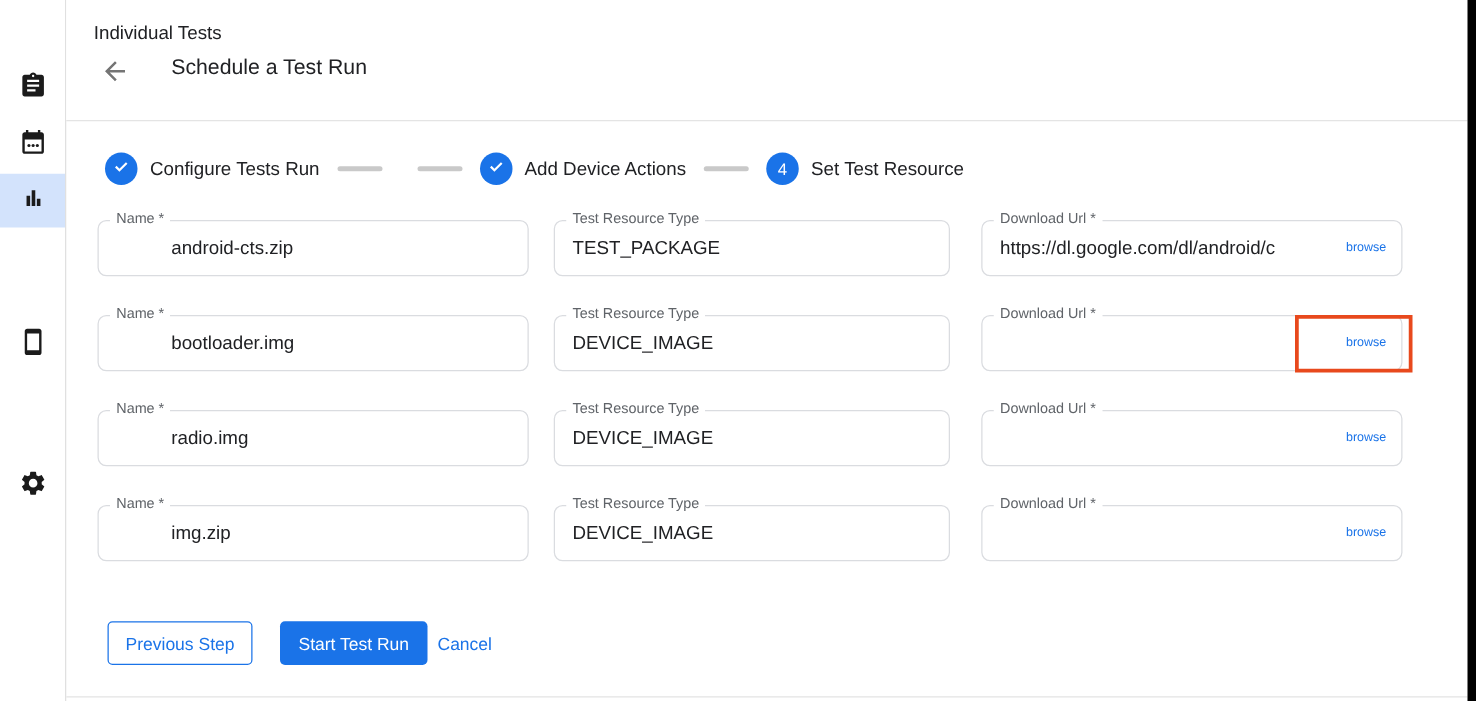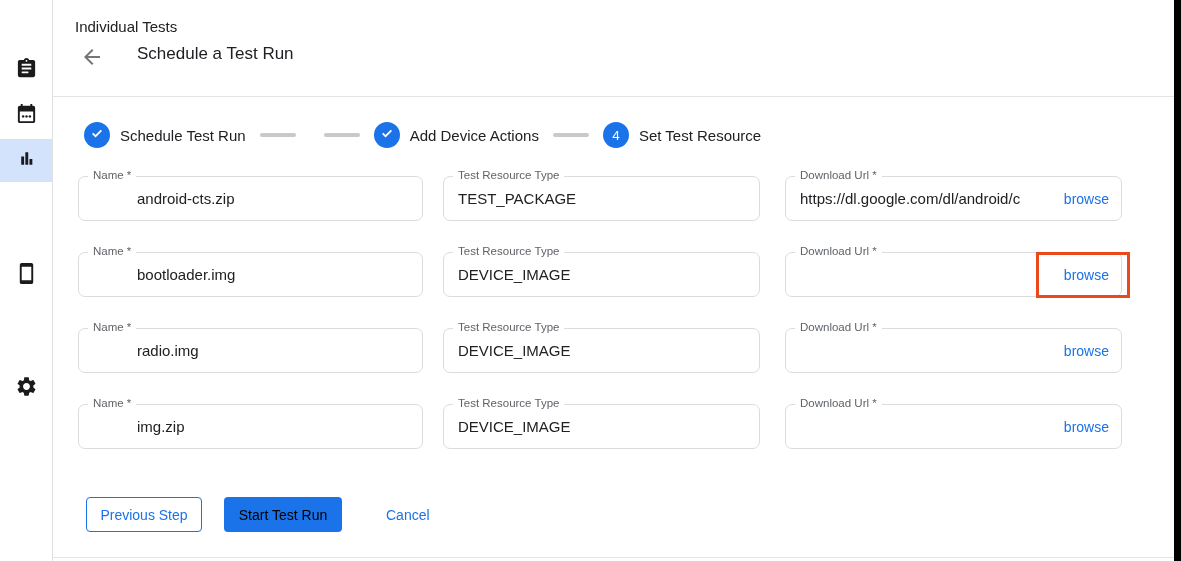--- a/index.html
+++ b/index.html
@@ -42,30 +42,30 @@
   .field { position:relative; height:45px; border:1px solid #dadce0; border-radius:7px; background:#fff; }
   .col-name { width:345px; margin-right:20px;padding-left:44px; }
   .col-type { width:317px; margin-right:25px; }
   .col-url  { width:337px; }
   .field-label { position:absolute; top:-8px; left:9px; background:#fff; padding:0 5px;
                  font-size:11.5px; color:#5f6368; white-space:nowrap; }
   .field-value { padding-left:14px; line-height:43px; font-size:15px; color:#202124;
                  white-space:nowrap; overflow:hidden; }
   .col-url .field-value { padding-right:70px; }
   .browse-link { position:absolute; right:12px; top:0; line-height:44px;
-                 font-size:14px; color:#1a73e8; cursor:pointer; }
+                 font-size:10px; color:#1a73e8; cursor:pointer; }
   .annotation-box { position:absolute; left:250px; top:-1px; width:94px; height:46px;
                     border:3px solid #e8491d; pointer-events:none; }
 
   
   .actions { position:absolute; left:86px; top:497px; display:flex; align-items:center; height:35px; }
   .btn { height:35px; border-radius:4px; font-size:14px; font-family:"Liberation Sans", sans-serif;
          cursor:pointer; display:flex; align-items:center; justify-content:center; }
   .btn-outline { width:116px; background:#fff; border:1px solid #1a73e8; color:#1a73e8; margin-right:22px; }
-  .btn-filled  { width:118px; background:#1a73e8; border:none; color:#000000; margin-right:36px; }
+  .btn-filled  { width:118px; background:#1a73e8; border:none; color:#ffffff; }
   .btn-text    { border:none; background:transparent; color:#1a73e8; padding:0 8px; }
 
   .bottom-line { position:absolute; left:53px; top:557px; width:1121px; height:1px; background:#e4e4e4; }
 </style>
 </head>
 <body>
 
 <div class="sidebar">
   <div class="nav-item ni-1">
     <span><svg viewBox="0 0 24 24" width="23" height="23">
@@ -107,21 +107,21 @@
   <div class="page-title">Schedule a Test Run</div>
 </div>
 
 <div class="stepper">
   <div class="step">
     <div class="step-circle">
       <span><svg viewBox="0 0 24 24" width="14" height="14">
             <path fill="none" stroke="#fff" stroke-width="3" d="M4.5 12.5l5 5 10-10"></path>
           </svg></span>
     </div>
-    <span class="step-label">Schedule Test Run</span>
+    <span class="step-label">Configure Tests Run</span>
   </div>
   <div class="connector"></div>
   <div class="connector"></div>
   <div class="step">
     <div class="step-circle">
       <span><svg viewBox="0 0 24 24" width="14" height="14">
             <path fill="none" stroke="#fff" stroke-width="3" d="M4.5 12.5l5 5 10-10"></path>
           </svg></span>
     </div>
     <span class="step-label">Add Device Actions</span>

